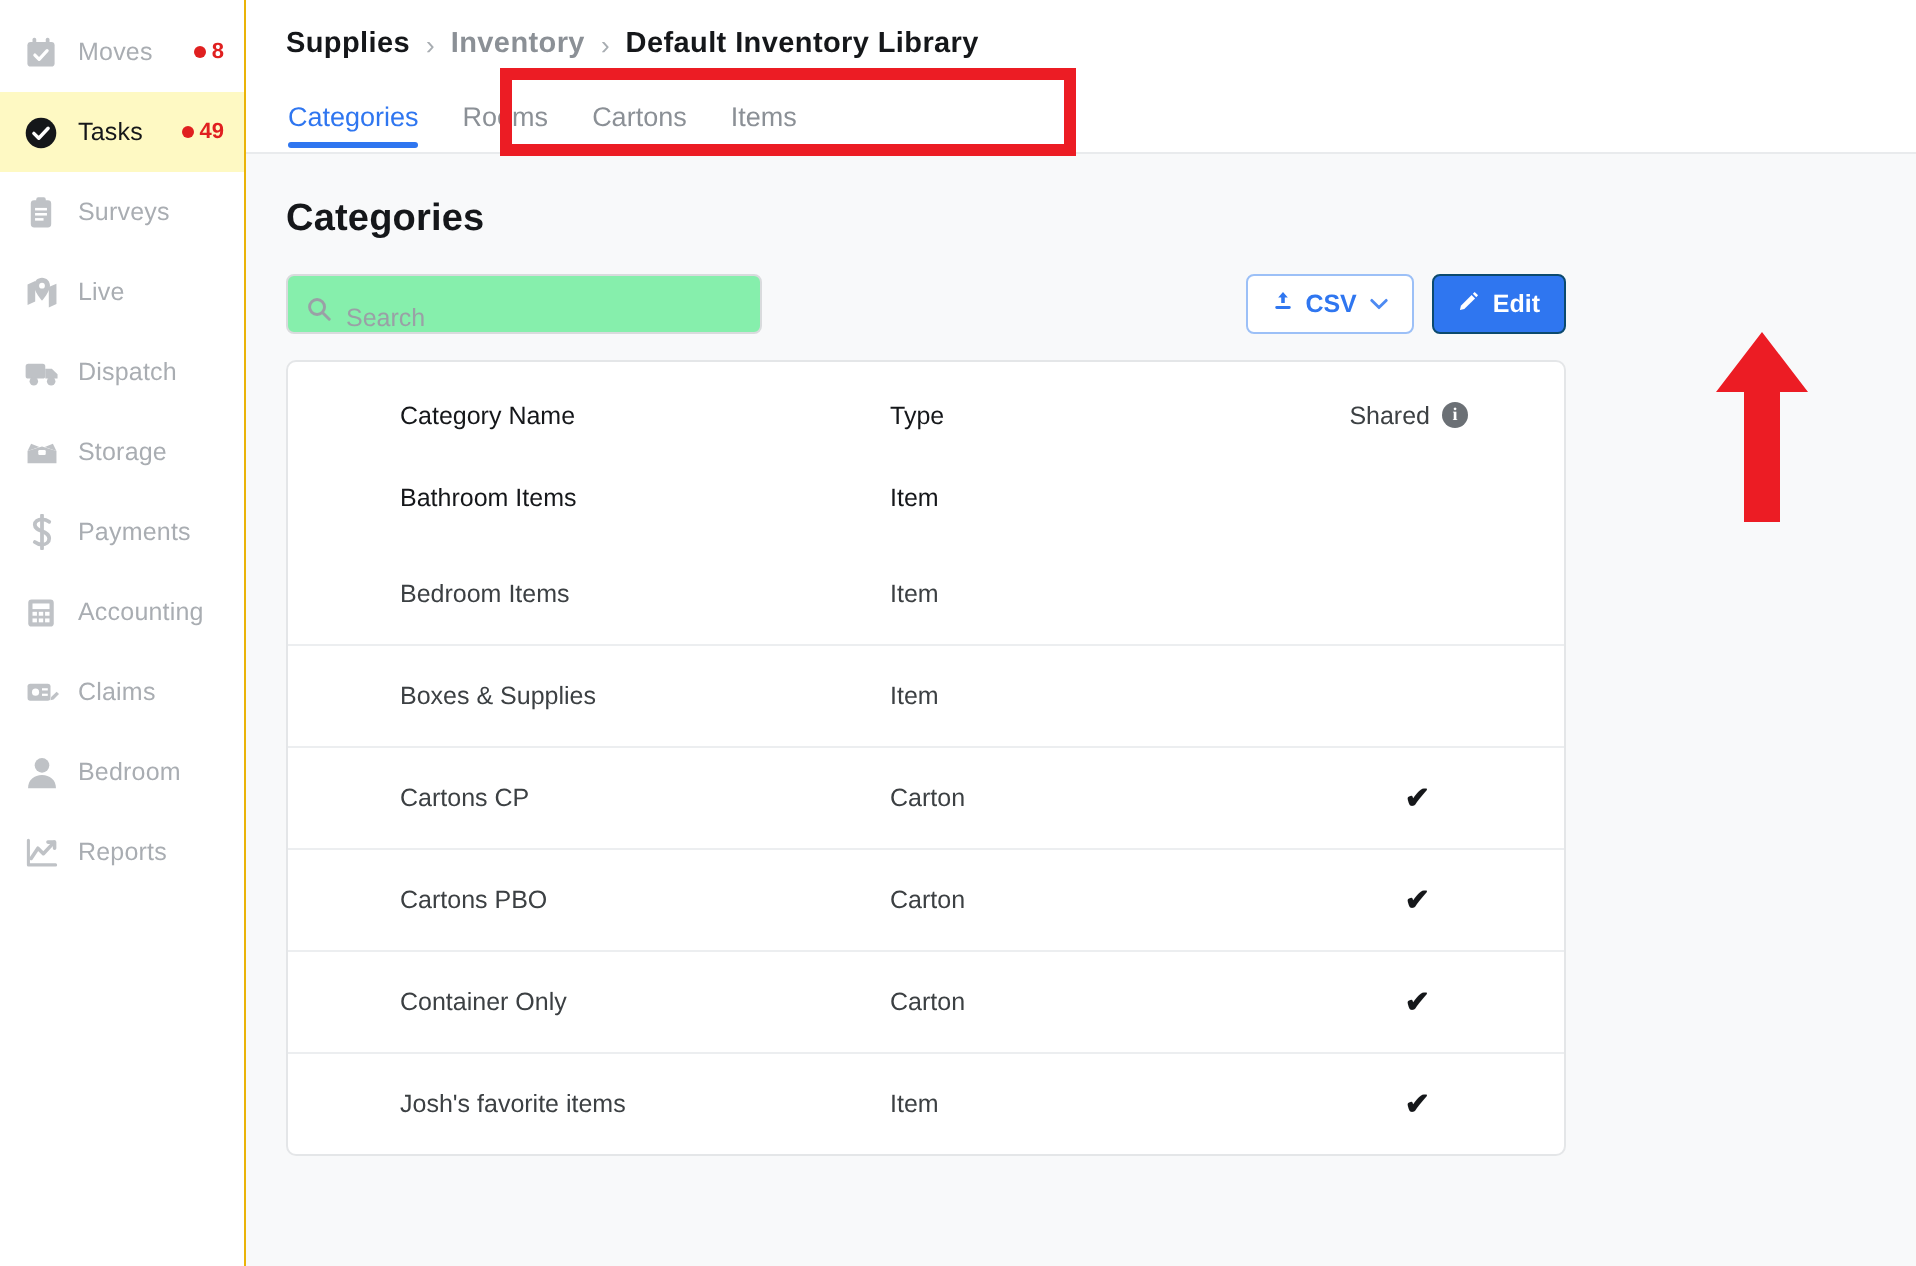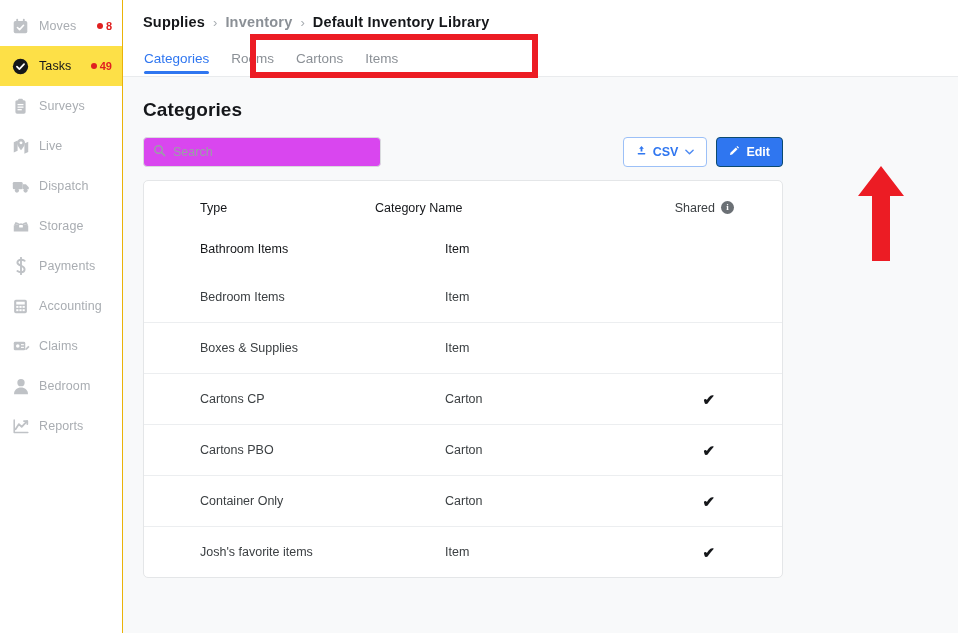--- a/index.html
+++ b/index.html
@@ -37,21 +37,21 @@
     color: #bfc2c6;
   }
   .nav-item .nav-icon svg { display: block; }
   .nav-item .nav-label {
     font-size: 12.5px;
     color: #a9adb2;
     letter-spacing: .1px;
     white-space: nowrap;
     flex: 1 1 auto;
   }
-  .nav-item.active { background: #fde047; }
+  .nav-item.active { background: #fef9c3; }
   .nav-item.active .nav-icon { color: #15171a; }
   .nav-item.active .nav-label { color: #15171a; }
 
   .badge {
     display: flex; align-items: center; gap: 3px;
     font-size: 11px; color: #e02020; font-weight: 700;
     white-space: nowrap;
   }
   .badge .dot {
     width: 6px; height: 6px; border-radius: 50%;
@@ -115,22 +115,22 @@
 
   .toolbar {
     display: flex; align-items: center;
     width: 640px;
     margin-bottom: 13px;
   }
   .search-box {
     width: 238px; height: 30px;
     border: 1px solid #d9dbdd;
     border-radius: 4px;
-    background: #d946ef;
-    display: flex; align-items: center;
+    background: #86efac;
+    display: flex; align-items: flex-end;
     padding: 0 9px;
     gap: 7px;
   }
   .search-box svg { color: #9aa0a6; flex: 0 0 auto; }
   .search-box input {
     border: 0; outline: 0; background: transparent;
     font-family: "Liberation Sans", sans-serif;
     font-size: 12.5px; color: #3c4043;
     width: 100%;
   }
@@ -423,22 +423,22 @@
             </span>
             <span>Edit</span>
           </div>
         </div>
       </div>
 
       <div class="table-card">
 
         <div class="trow thead thead-stack">
           <div class="hdr-line">
+            <div class="cell cell-name">Category Name</div>
             <div class="cell cell-type">Type</div>
-            <div class="cell cell-name">Category Name</div>
             <div class="cell cell-shared">
               <span>Shared</span>
               <span class="info-icon">i</span>
             </div>
           </div>
           <div class="first-line" id="first-row">
               <div class="cell cell-name">Bathroom Items</div>
               <div class="cell cell-type">Item</div>
               <div class="cell cell-shared"></div>
             </div>

